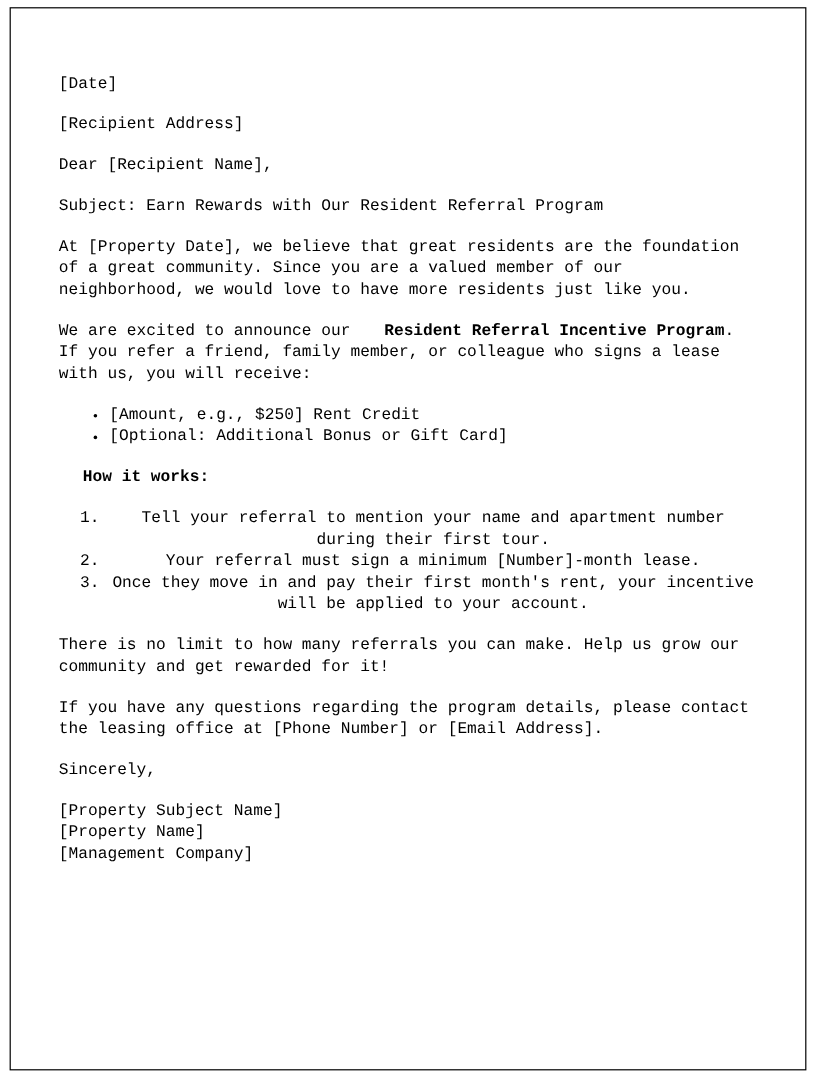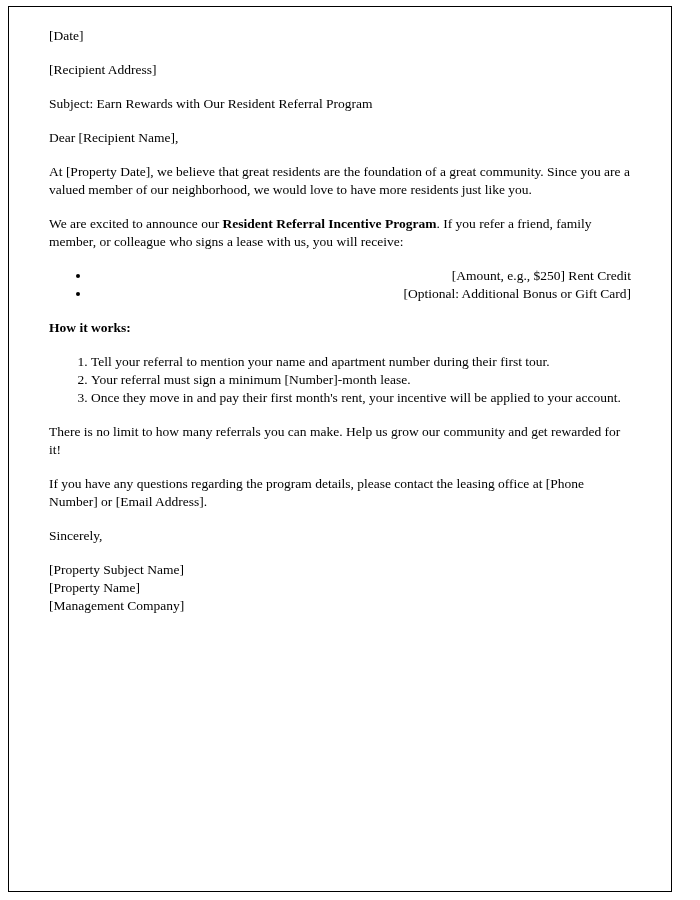--- a/index.html
+++ b/index.html
@@ -10,59 +10,60 @@
     font-family: "Liberation Serif", "DejaVu Serif", serif;
   }
   .letter-page {
     position: absolute;
     left: 8px;
     top: 6px;
     width: 664px;
     height: 886px;
     background: #ffffff;
     border: 1px solid #000000;
-    padding: 20px 40px 40px 40px;
+    padding: 55px 40px 40px 40px;
     overflow: hidden;
+    font-family: Liberation Mono, monospace;
   }
   .line, p, li {
     font-size: 13.5px;
     line-height: 18px;
     color: #000000;
   }
   .block { margin-bottom: 16px; }
   .tight-line { margin-bottom: 0; }
-  .bold { font-weight: bold; }
+  .bold { font-weight: bold; margin-left: 20px; }
   ul.bullet-list {
     margin: 16px 0 16px 0;
     padding-left: 42px;
     list-style-type: disc;
-    text-align: right;
   }
   ol.step-list {
     margin: 16px 0 16px 0;
     padding-left: 42px;
+    text-align: center;
   }
   ul.bullet-list li, ol.step-list li {
     margin-bottom: 0;
   }
 </style>
 </head>
 <body>
 
 <div class="letter-page">
 
   <p class="line block">[Date]</p>
 
   <div class="block">
     <p class="line tight-line">[Recipient Address]</p>
   </div>
 
+  <p class="line block">Dear [Recipient Name],</p>
+
   <p class="line block">Subject: Earn Rewards with Our Resident Referral Program</p>
-
-  <p class="line block">Dear [Recipient Name],</p>
 
   <p class="line block">At [Property Date], we believe that great residents are the foundation of a great community. Since you are a valued member of our neighborhood, we would love to have more residents just like you.</p>
 
   <p class="line block"><span>We are excited to announce our </span><span class="bold">Resident Referral Incentive Program</span><span>. If you refer a friend, family member, or colleague who signs a lease with us, you will receive:</span></p>
 
   <ul class="bullet-list">
     <li>[Amount, e.g., $250] Rent Credit</li>
     <li>[Optional: Additional Bonus or Gift Card]</li>
   </ul>
 

